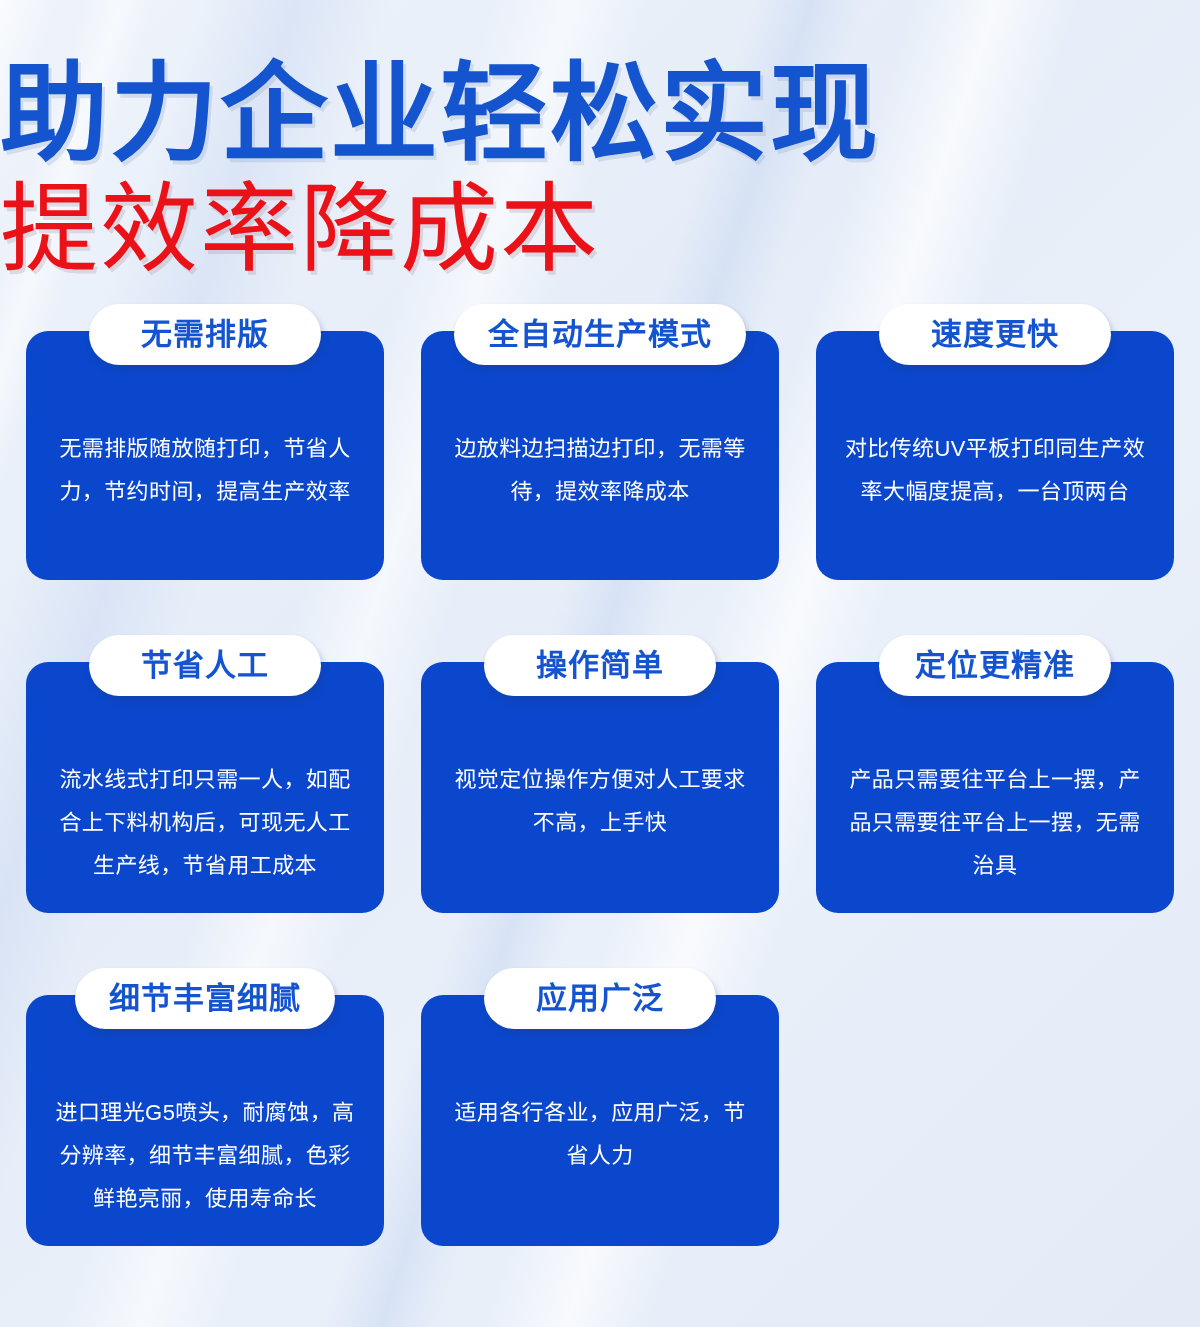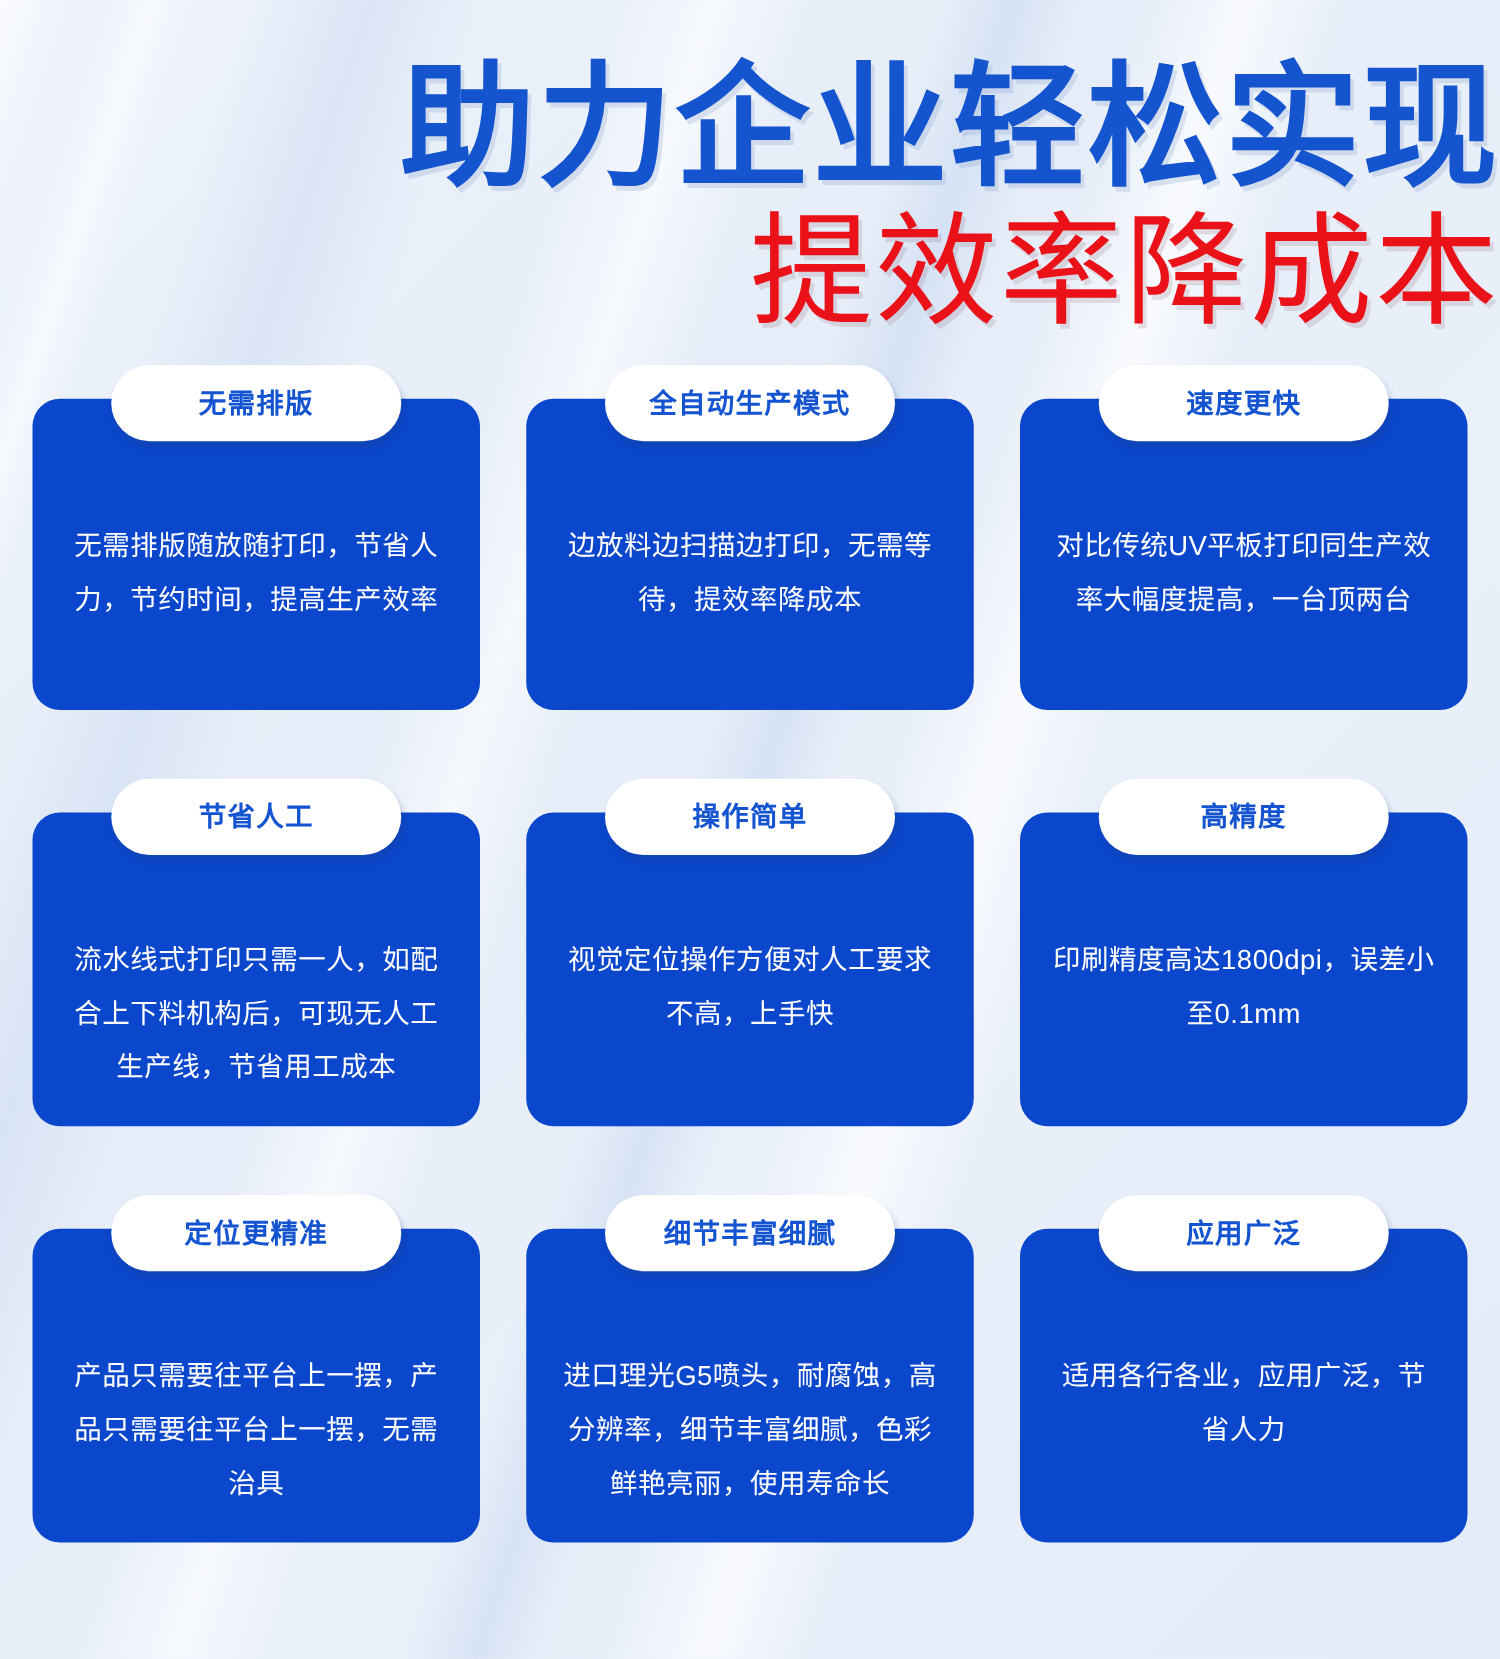--- a/index.html
+++ b/index.html
@@ -36,22 +36,22 @@
   .s3{ left:330px;  width:180px; background:linear-gradient(90deg,rgba(210,223,245,0) 0%,rgba(205,219,243,.55) 50%,rgba(210,223,245,0) 100%); }
   .s4{ left:620px;  width:150px; background:linear-gradient(90deg,rgba(255,255,255,0) 0%,rgba(255,255,255,.6) 50%,rgba(255,255,255,0) 100%); }
   .s5{ left:880px;  width:110px; background:linear-gradient(90deg,rgba(208,221,244,0) 0%,rgba(203,218,242,.6) 50%,rgba(208,221,244,0) 100%); }
   .s6{ left:1040px; width:160px; background:linear-gradient(90deg,rgba(255,255,255,0) 0%,rgba(255,255,255,.7) 50%,rgba(255,255,255,0) 100%); }
 
   
   .page{ position:relative; z-index:2; width:1200px; height:1327px; }
 
   
   .headline{
-    text-align:right;
-    padding-top:38px;
+    text-align:left;
+    padding-top:50px;
   }
   .headline .line1{
     display:block;
     font-size:108px;
     line-height:1.18;
     font-weight:bold;
     color:#1554cf;
     letter-spacing:2px;
     text-shadow:3px 4px 0 rgba(140,165,205,.28);
   }
@@ -94,21 +94,21 @@
     height:61px;
     min-width:232px;
     padding:0 34px;
     display:flex;
     align-items:center;
     justify-content:center;
     box-shadow:2px 5px 6px rgba(30,60,130,.30);
     white-space:nowrap;
   }
   .card-badge-label{
-    font-size:22px;
+    font-size:31px;
     font-weight:bold;
     color:#1454d0;
     letter-spacing:1px;
     line-height:1;
   }
 
   .card-body{
     color:#ffffff;
     font-size:22px;
     line-height:43px;
@@ -166,26 +166,20 @@
       <div class="card-body">流水线式打印只需一人，如配合上下料机构后，可现无人工生产线，节省用工成本</div>
     </div>
 
     <div class="card row2">
       <div class="card-badge">
         <span class="card-badge-label">操作简单</span>
       </div>
       <div class="card-body">视觉定位操作方便对人工要求不高，上手快</div>
     </div>
 
-    <div class="card row2">
-      <div class="card-badge">
-        <span class="card-badge-label">高精度</span>
-      </div>
-      <div class="card-body">印刷精度高达1800dpi，误差小至0.1mm</div>
-    </div>
 
     <div class="card row3">
       <div class="card-badge">
         <span class="card-badge-label">定位更精准</span>
       </div>
       <div class="card-body">产品只需要往平台上一摆，产品只需要往平台上一摆，无需治具</div>
     </div>
 
     <div class="card row3">
       <div class="card-badge">

